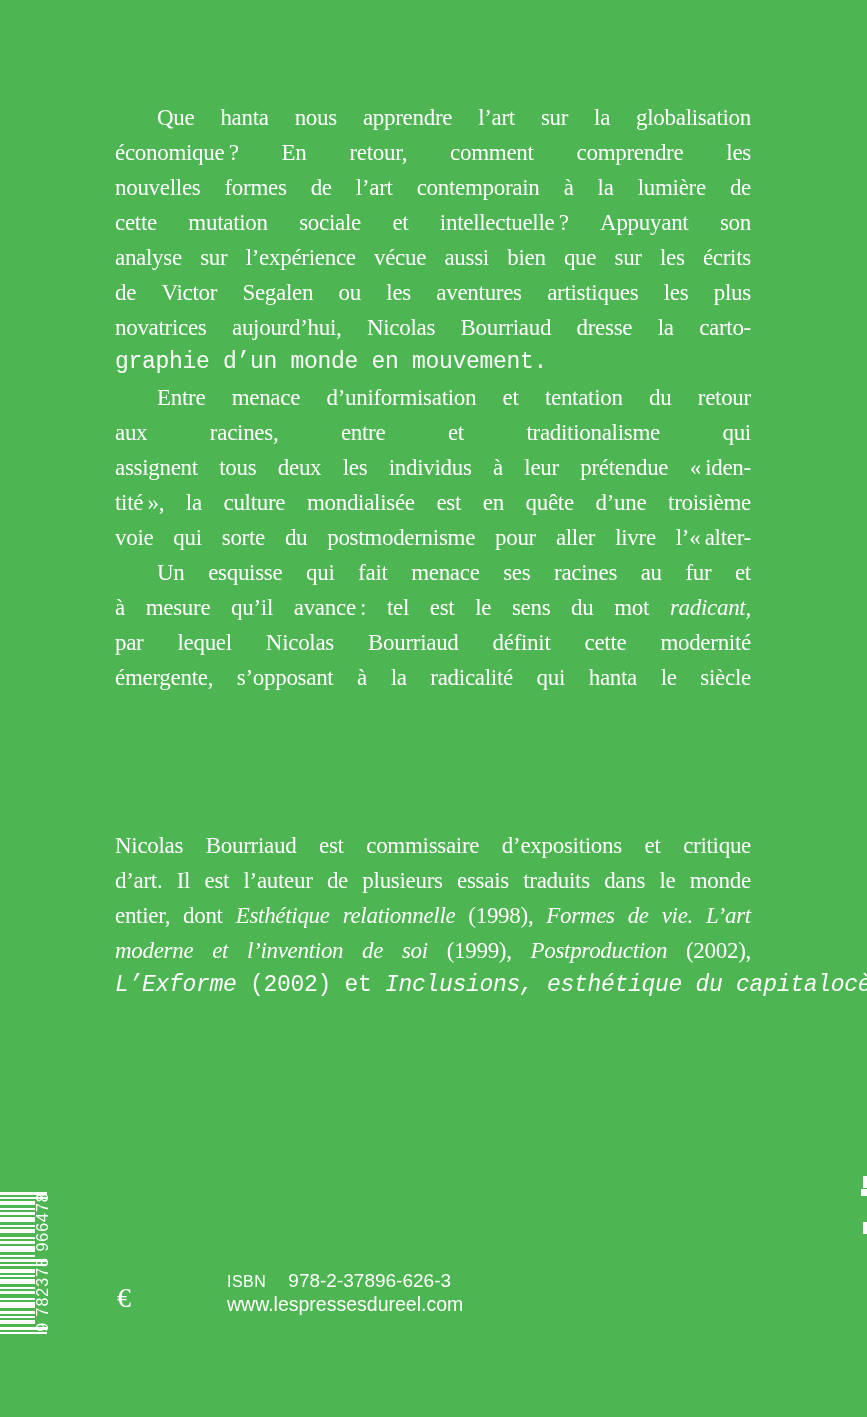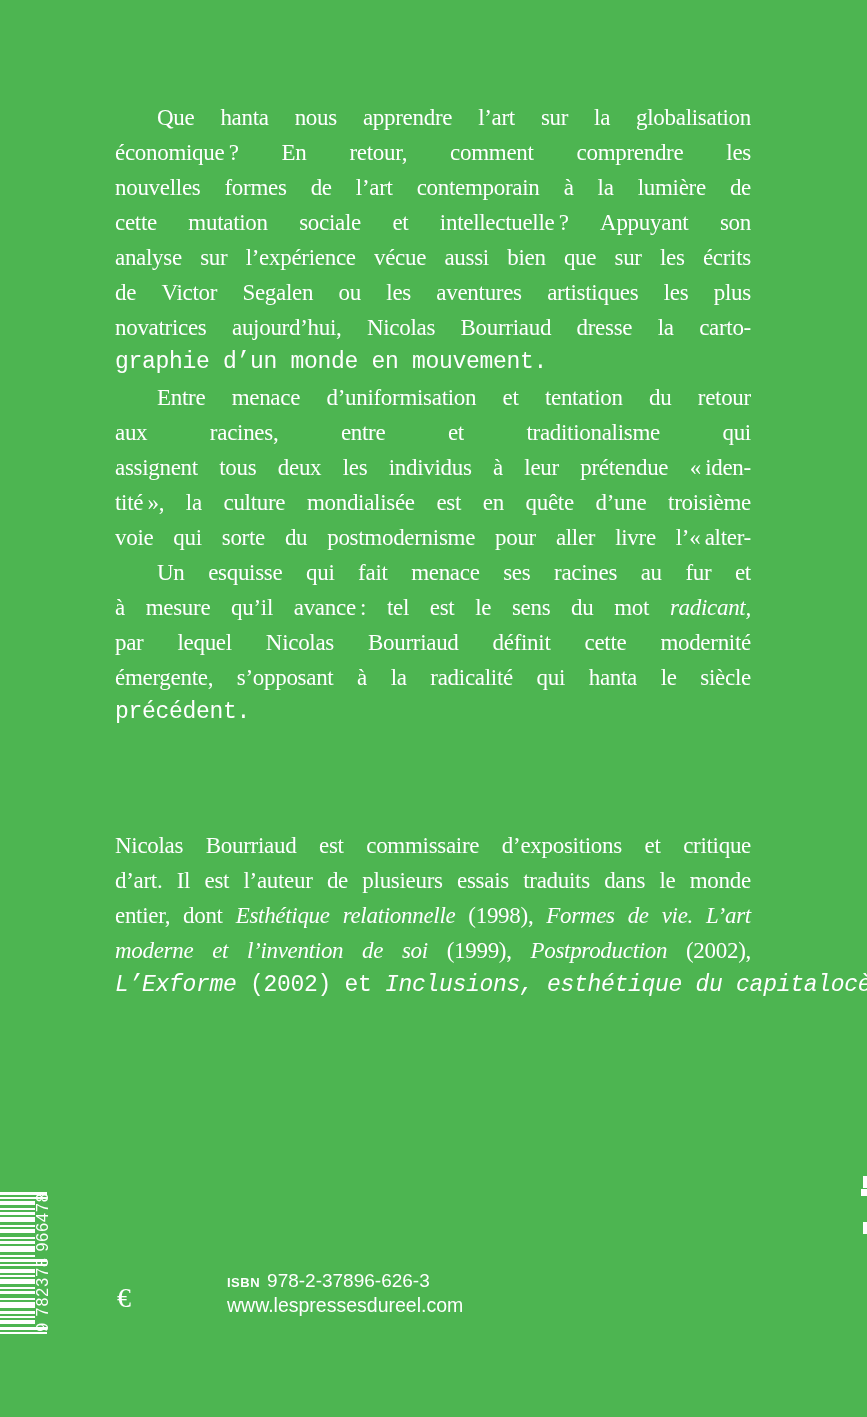--- a/index.html
+++ b/index.html
@@ -62,24 +62,24 @@
     font-size:28px;
     line-height:30px;
   }
   .pub {
     position:absolute;
     left:227px; top:1270px;
     font-family:"Liberation Sans", sans-serif;
   }
   .isbn-line { font-size:19px; line-height:22px; white-space:nowrap; }
   .isbn-label {
-    font-size:13px;
-    font-weight:bold;
+    font-size:16px;
+    font-weight:normal;
     letter-spacing:0.5px;
-    margin-right:7px;
+    margin-right:22px;
   }
   .website { font-size:19.5px; line-height:22px; white-space:nowrap; }
 
   .edge-mark { position:absolute; background:#ffffff; }
   .edge-mark.m1 { left:863px; top:1176px; width:4px; height:12px; }
   .edge-mark.m2 { left:861px; top:1189px; width:6px; height:7px; }
   .edge-mark.m3 { left:863px; top:1222px; width:4px; height:12px; }
 </style>
 </head>
 <body style="background: rgb(77, 181, 81); color: rgb(255, 255, 255);">
@@ -244,21 +244,20 @@
       <span>émergente,</span>
       <span>s’opposant</span>
       <span>à</span>
       <span>la</span>
       <span>radicalité</span>
       <span>qui</span>
       <span>hanta</span>
       <span>le</span>
       <span>siècle</span>
     </div>
-    <div class="line last"><span>précédent.</span></div>
   </div>
 
 <div class="textblock" id="bio">
     <div class="line">
       <span>Nicolas</span>
       <span>Bourriaud</span>
       <span>est</span>
       <span>commissaire</span>
       <span>d’expositions</span>
       <span>et</span>

